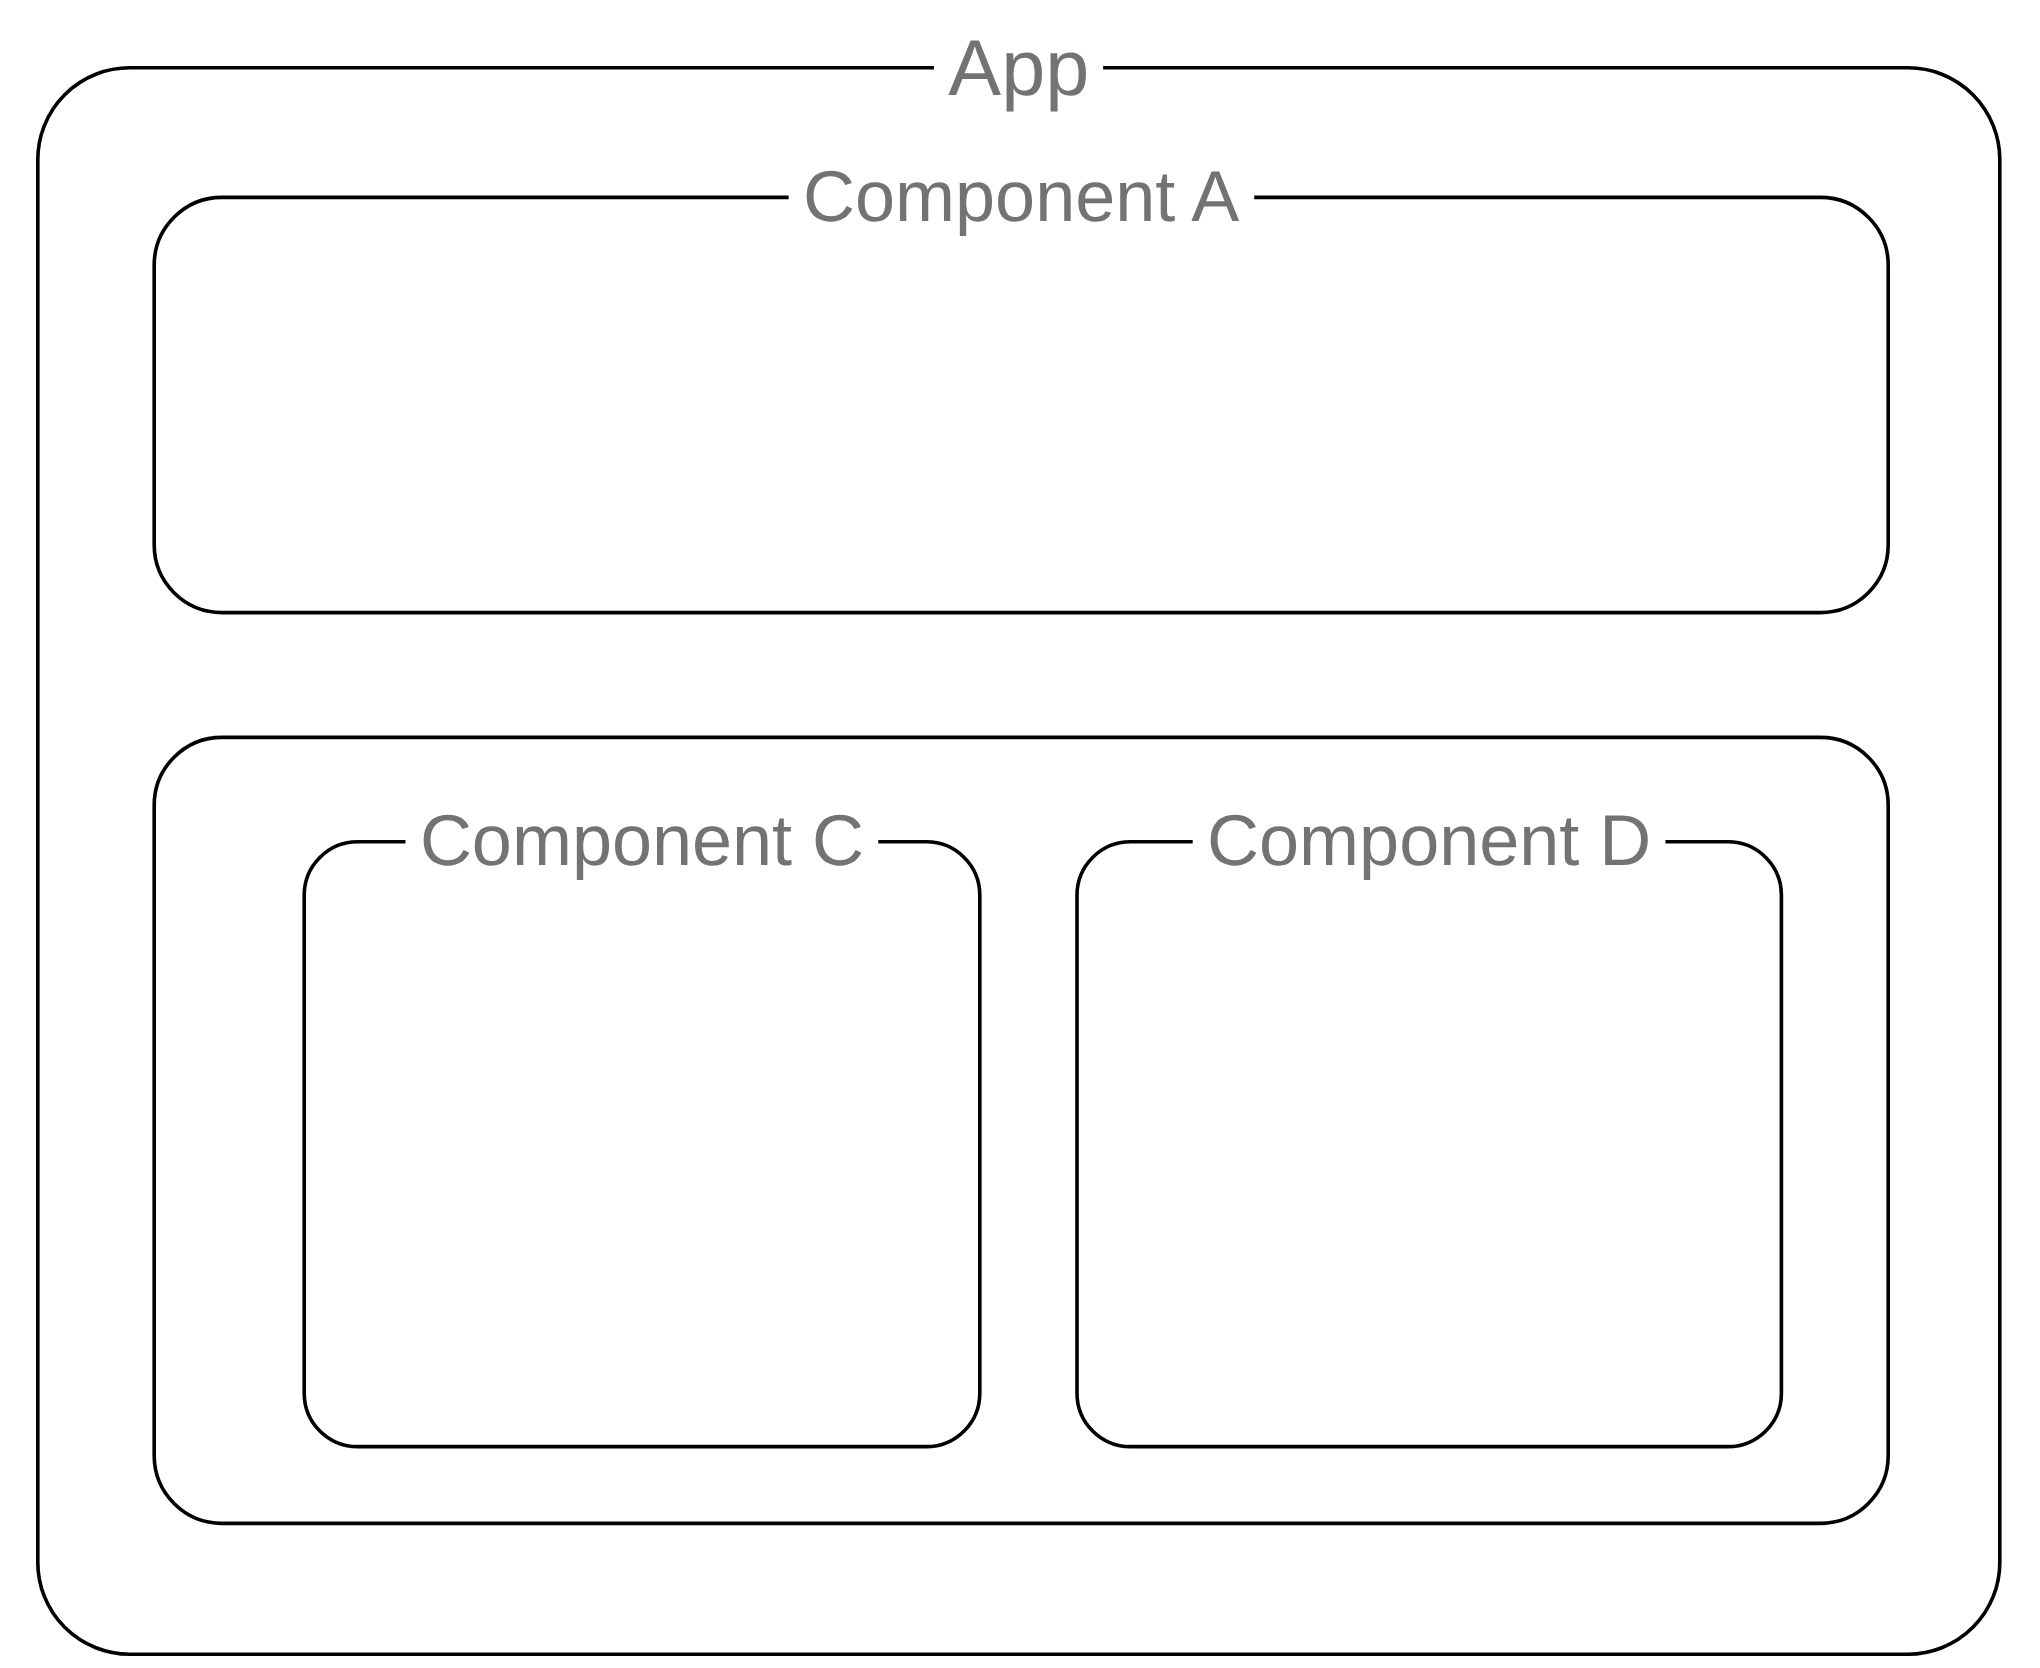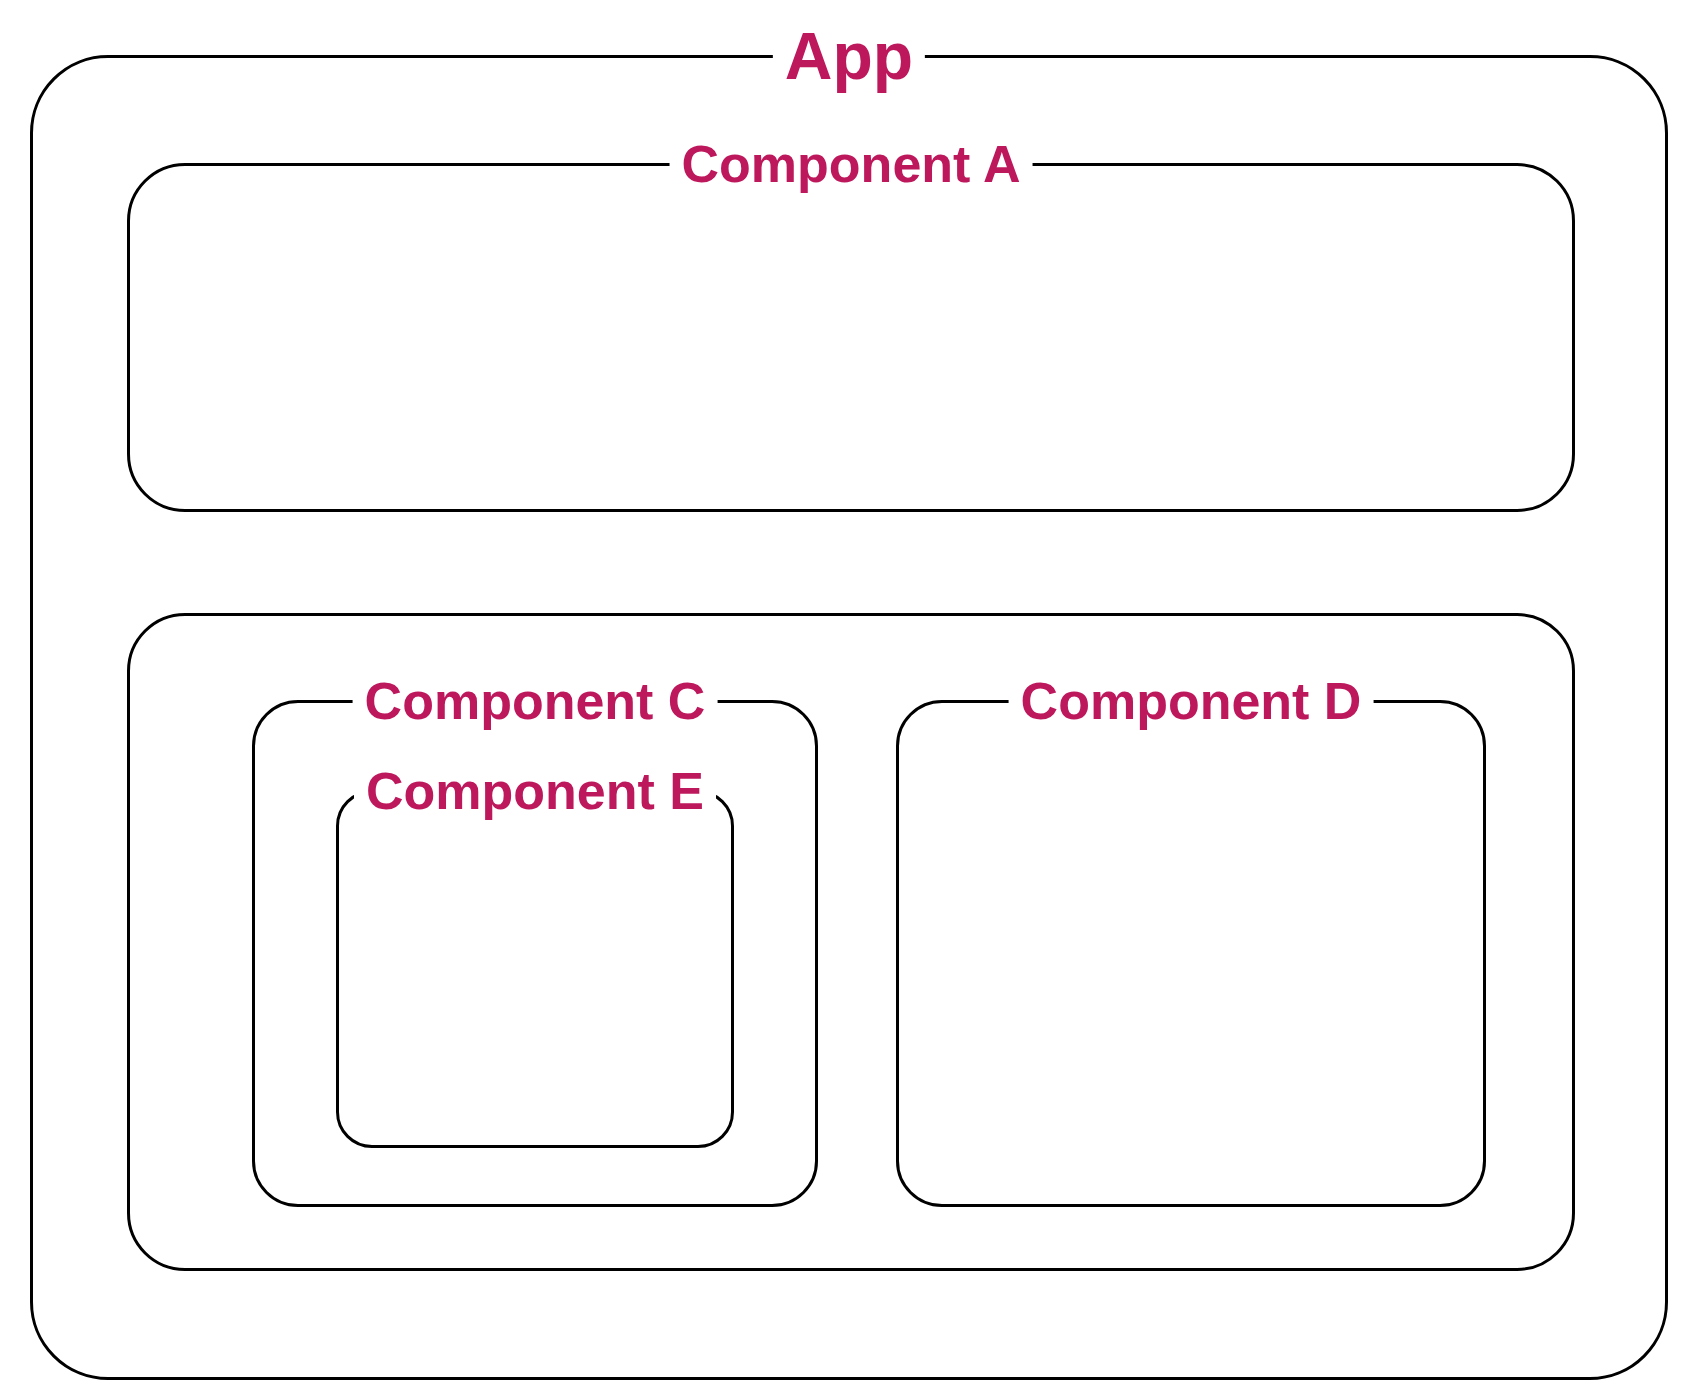--- a/index.html
+++ b/index.html
@@ -24,25 +24,25 @@
   }
   .box-label {
     position: absolute;
     left: 50%;
     top: -2px;
     transform: translate(-50%, -50%);
     background: #ffffff;
     padding: 0 12px;
     white-space: nowrap;
     line-height: 1;
-    color: #be185d;
-    font-weight: 700;
+    color: #737373;
+    font-weight: 400;
   }
   .label-app { font-size: 66px; }
-  .label-component { font-size: 52px; }
+  .label-component { font-size: 60px; }
 
   
   #box-app {
     left: 30px; top: 55px;
     width: 1638px; height: 1325px;
     border-radius: 78px;
   }
   
   #box-a {
     left: 94px; top: 105px;
@@ -85,23 +85,20 @@
 
     <div class="box" id="box-a">
       <span class="box-label label-component">Component A</span>
     </div>
 
     <div class="box" id="box-b">
 
       <div class="box" id="box-c">
         <span class="box-label label-component">Component C</span>
 
-        <div class="box" id="box-e">
-          <span class="box-label label-component">Component E</span>
-        </div>
       </div>
 
       <div class="box" id="box-d">
         <span class="box-label label-component">Component D</span>
       </div>
 
     </div>
   </div>
 
 </div>

